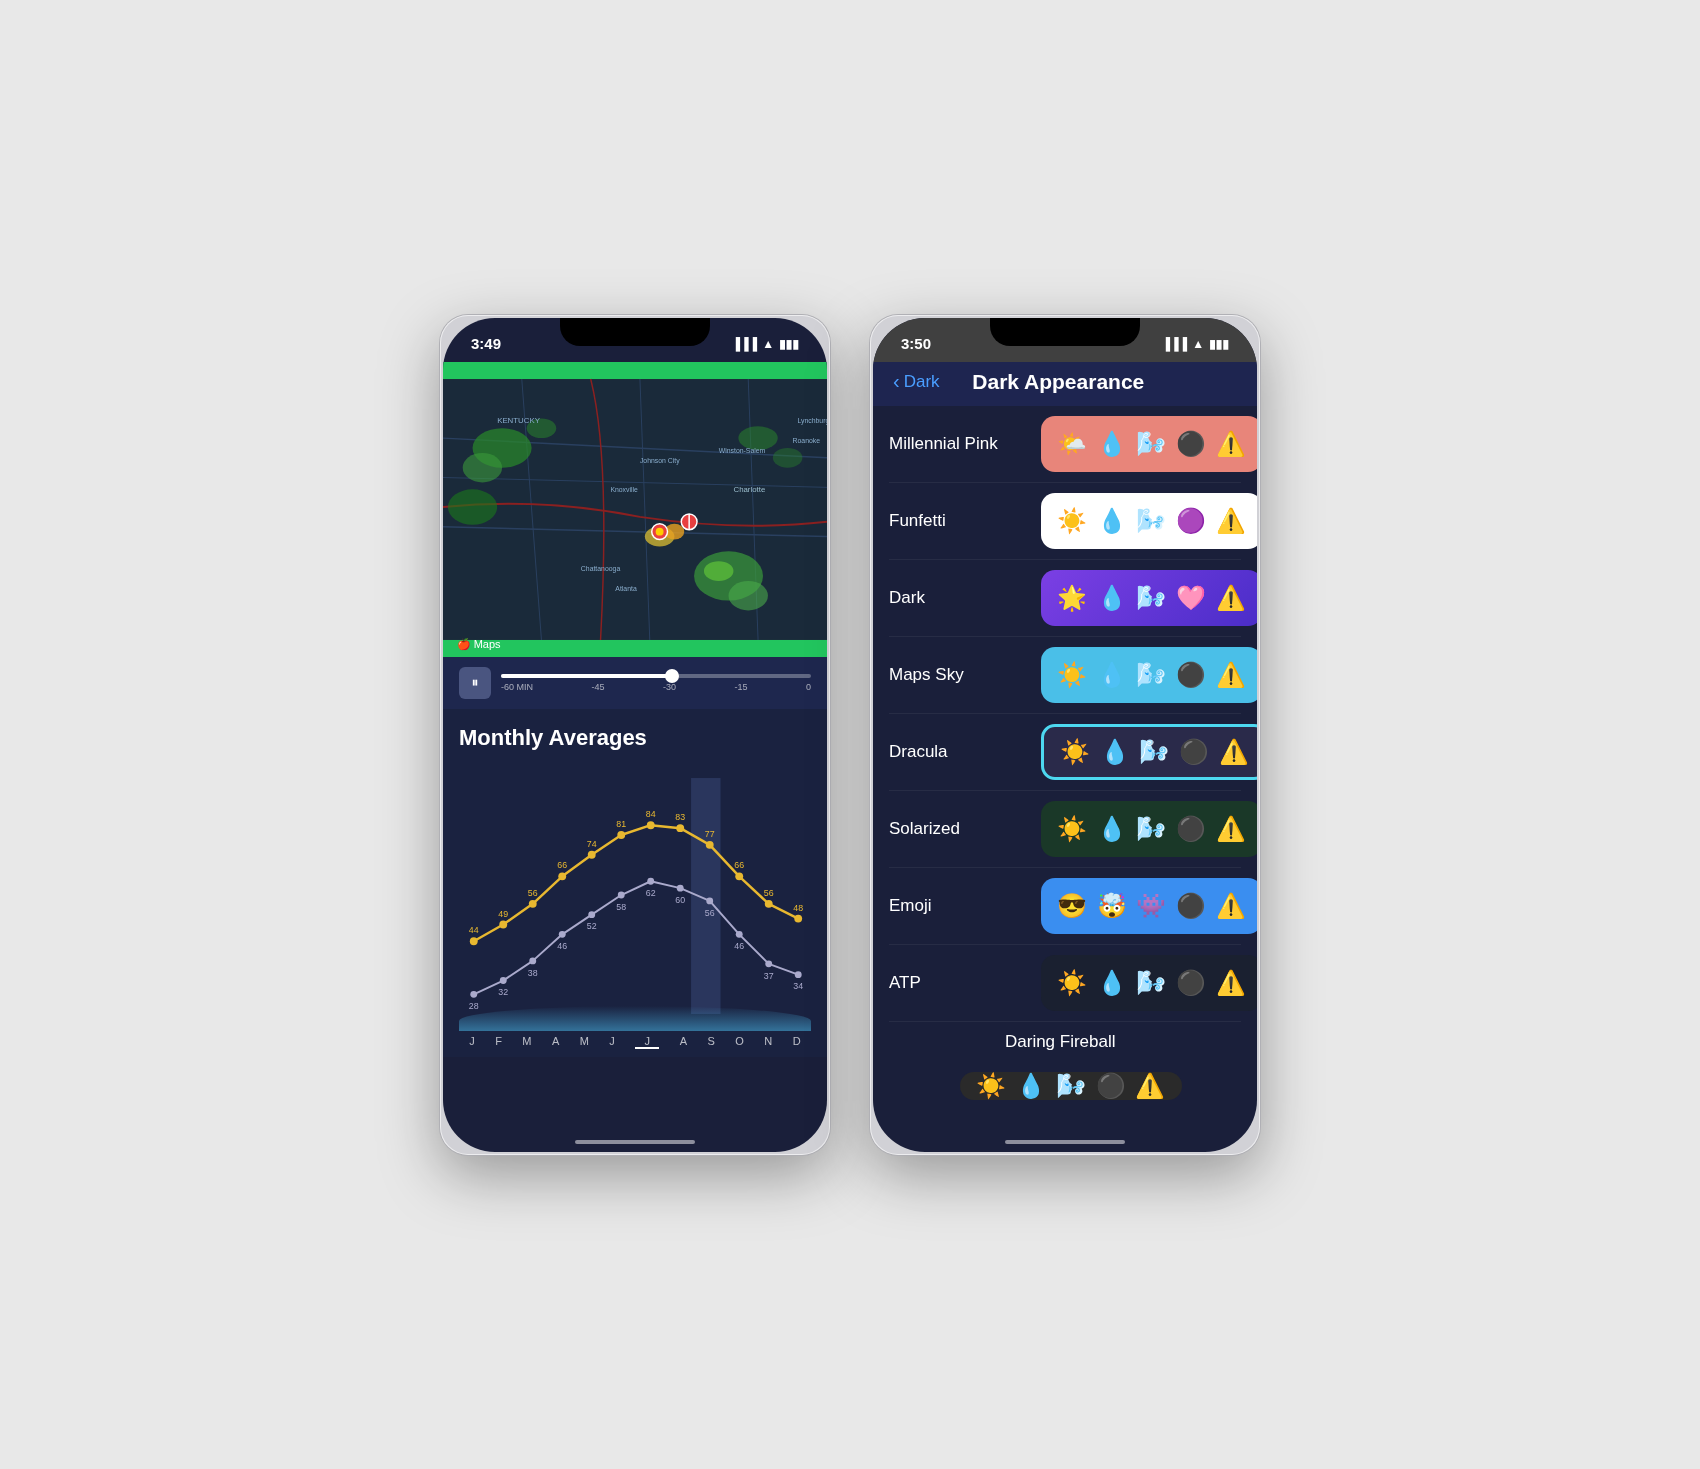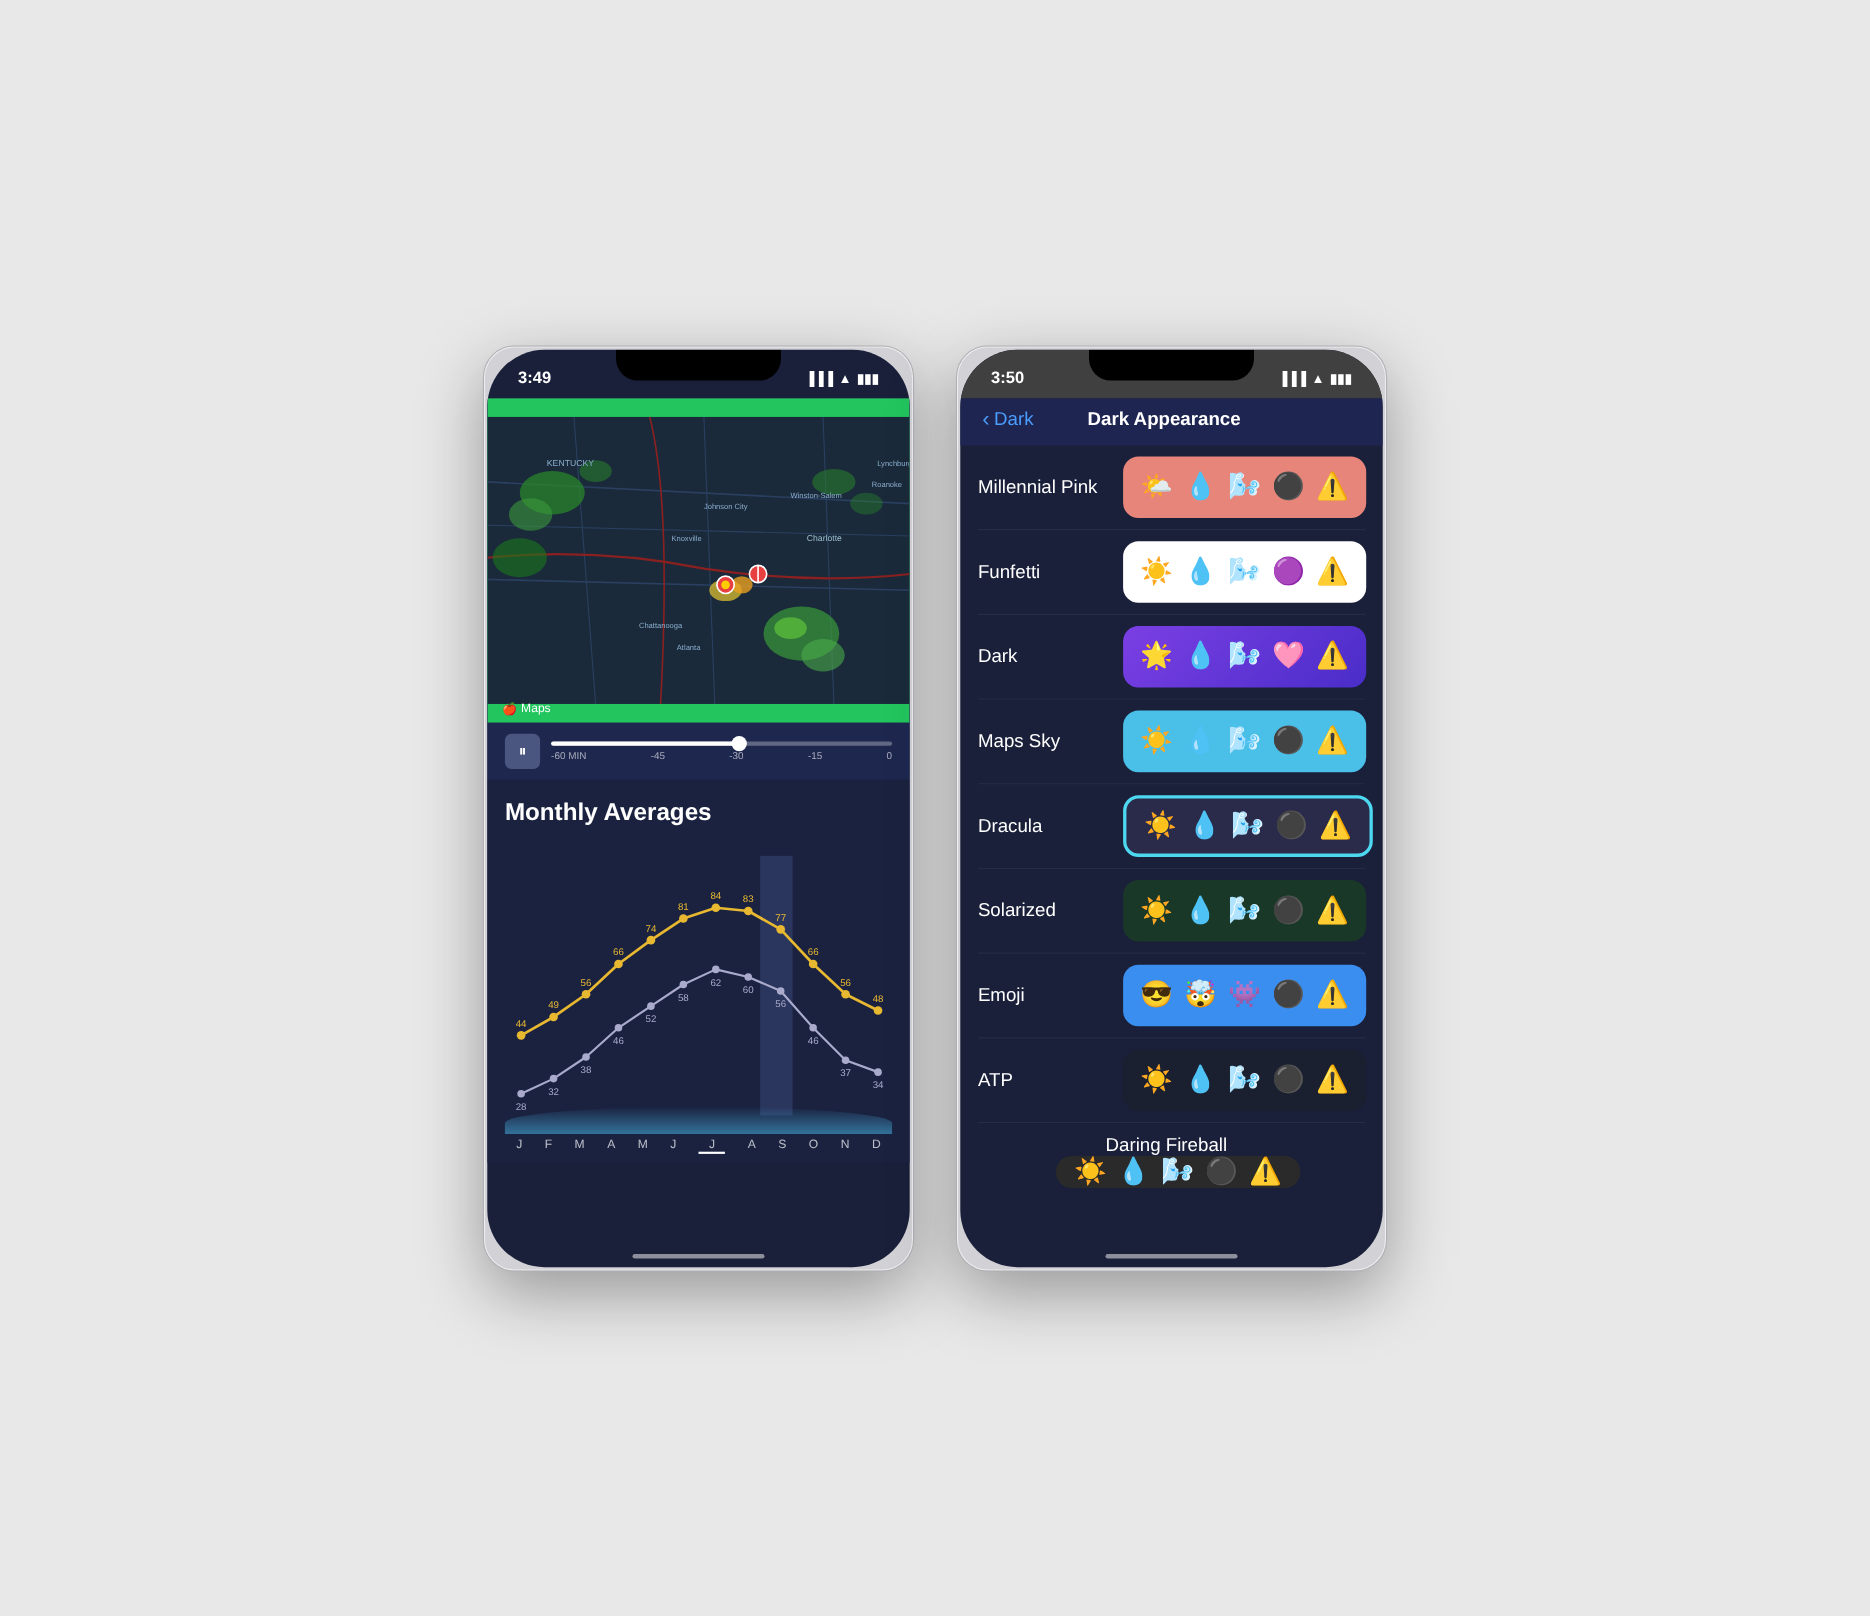--- a/index.html
+++ b/index.html
@@ -194,37 +194,38 @@
       display: flex;
       align-items: center;
       gap: 4px;
       color: #4a9eff;
       font-size: 17px;
     }
     .nav-title {
       flex: 1;
       text-align: center;
       color: white;
-      font-size: 17px;
+      font-size: 21px;
       font-weight: 700;
       margin-left: -60px;
     }
 
     
     .theme-list {
       padding: 0 16px;
       overflow-y: auto;
       height: calc(100% - 88px);
     }
     .theme-row {
       display: flex;
       align-items: center;
       justify-content: space-between;
       padding: 10px 0;
       border-bottom: 1px solid rgba(255,255,255,0.06);
+      gap: 20px;
     }
     .theme-name {
       color: white;
       font-size: 17px;
       font-weight: 400;
       min-width: 120px;
     }
     .theme-swatch {
       height: 56px;
       border-radius: 14px;

